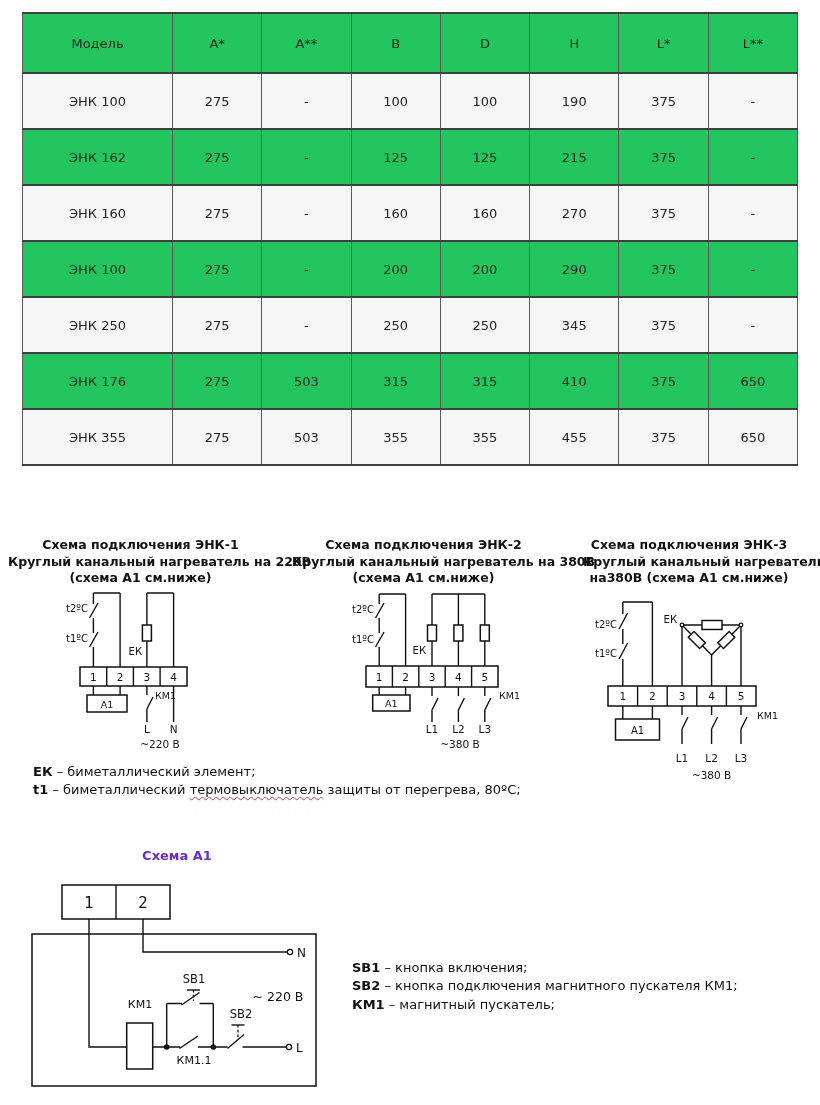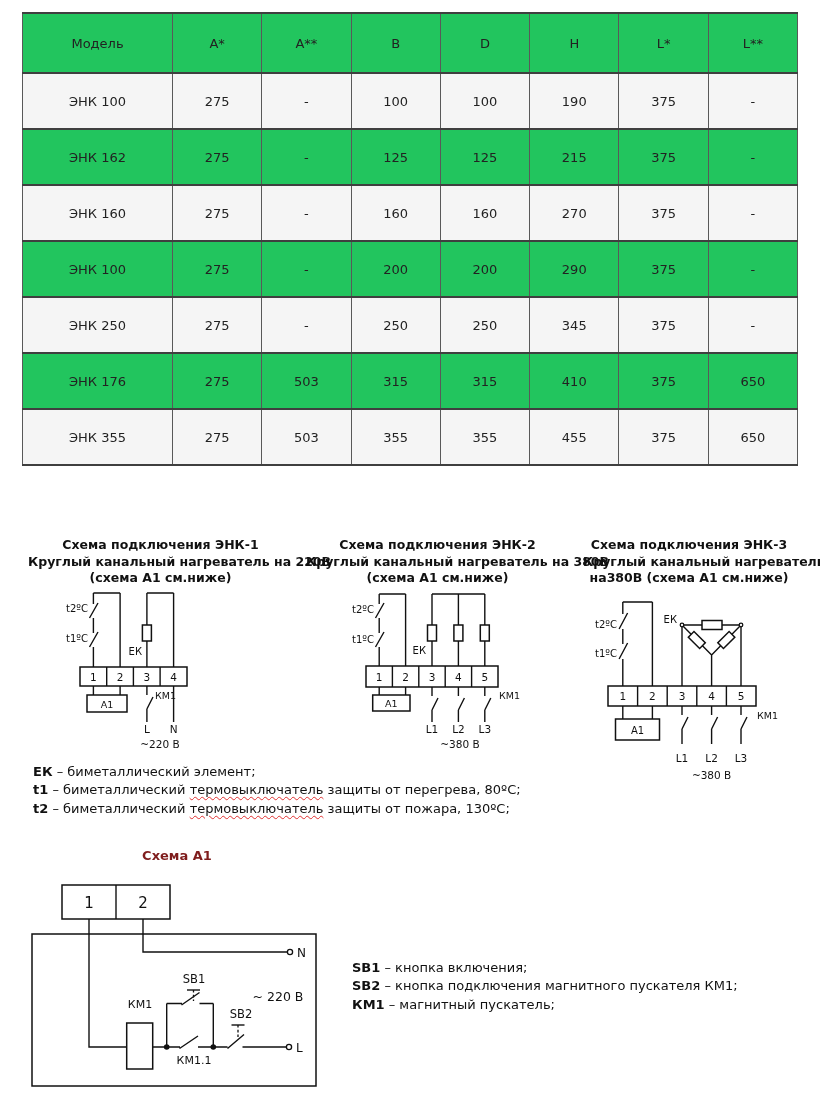--- a/index.html
+++ b/index.html
@@ -28,21 +28,21 @@
   svg.wiring .dot{fill:#111;stroke:none}
   svg.wiring .term{fill:#fff;stroke:#111;stroke-width:1.3}
 
   
   .legend{position:absolute;font-size:13px;line-height:18.3px;color:#111;white-space:nowrap}
   .legend b{font-weight:bold}
   .wavy{text-decoration-line:underline;text-decoration-style:wavy;
         text-decoration-color:#e03030;text-decoration-thickness:1px;text-underline-offset:2px}
 
   .schema-title{position:absolute;left:27px;top:848px;width:300px;text-align:center;
-                font-weight:bold;font-size:13px;color:#7f1d1d}
+                font-weight:bold;font-size:13px;color:#6d28d9}
 </style>
 </head>
 <body>
 
 <div class="page">
 
   <table class="dim">
     <colgroup>
         <col style="width:150px">
         <col>
@@ -132,26 +132,26 @@
           <td>503</td>
           <td>355</td>
           <td>355</td>
           <td>455</td>
           <td>375</td>
           <td>650</td>
       </tr>
     </tbody>
   </table>
 
-  <div class="dtitle" style="left:28px;width:265px">
+  <div class="dtitle" style="left:8px;width:265px">
     <div>Схема подключения ЭНК-1</div>
     <div>Круглый канальный нагреватель на 220В</div>
     <div>(схема А1 см.ниже)</div>
   </div>
-  <div class="dtitle" style="left:306px;width:263px">
+  <div class="dtitle" style="left:292px;width:263px">
     <div>Схема подключения ЭНК-2</div>
     <div>Круглый канальный нагреватель на 380В</div>
     <div>(схема А1 см.ниже)</div>
   </div>
   <div class="dtitle" style="left:583px;width:212px">
     <div>Схема подключения ЭНК-3</div>
     <div>Круглый канальный нагреватель</div>
     <div>на380В (схема А1 см.ниже)</div>
   </div>
 
@@ -244,21 +244,20 @@
     <text x="757" y="719" font-size="9.5">КМ1</text>
     <text x="682" y="762" font-size="10.5" text-anchor="middle">L1</text>
     <text x="711.6" y="762" font-size="10.5" text-anchor="middle">L2</text>
     <text x="741" y="762" font-size="10.5" text-anchor="middle">L3</text>
     <text x="711.6" y="779" font-size="10.5" text-anchor="middle">~380 В</text>
   </svg>
 
   <div class="legend" style="left:33px;top:763px">
     <div><b>ЕК</b><span> – биметаллический элемент;</span><span class="wavy"></span><span></span></div>
     <div><b>t1</b><span> – биметаллический </span><span class="wavy">термовыключатель</span><span> защиты от перегрева, 80ºС;</span></div>
-    <div><b>t2</b><span> – биметаллический </span><span class="wavy">термовыключатель</span><span> защиты от пожара, 130ºС;</span></div>
   </div>
 
   <div class="schema-title">Схема А1</div>
 
   <svg class="wiring" style="left:25px;top:875px" width="300" height="222" viewBox="25 875 300 222">
     <rect class="bx" x="62" y="885" width="108" height="34"></rect>
     <path class="ln" d="M116,885 V919"></path>
     <rect x="32" y="934" width="284" height="152" fill="none" stroke="#111" stroke-width="1.5"></rect>
     <g class="ln">
       <path d="M143,919 V952 H287"></path>

